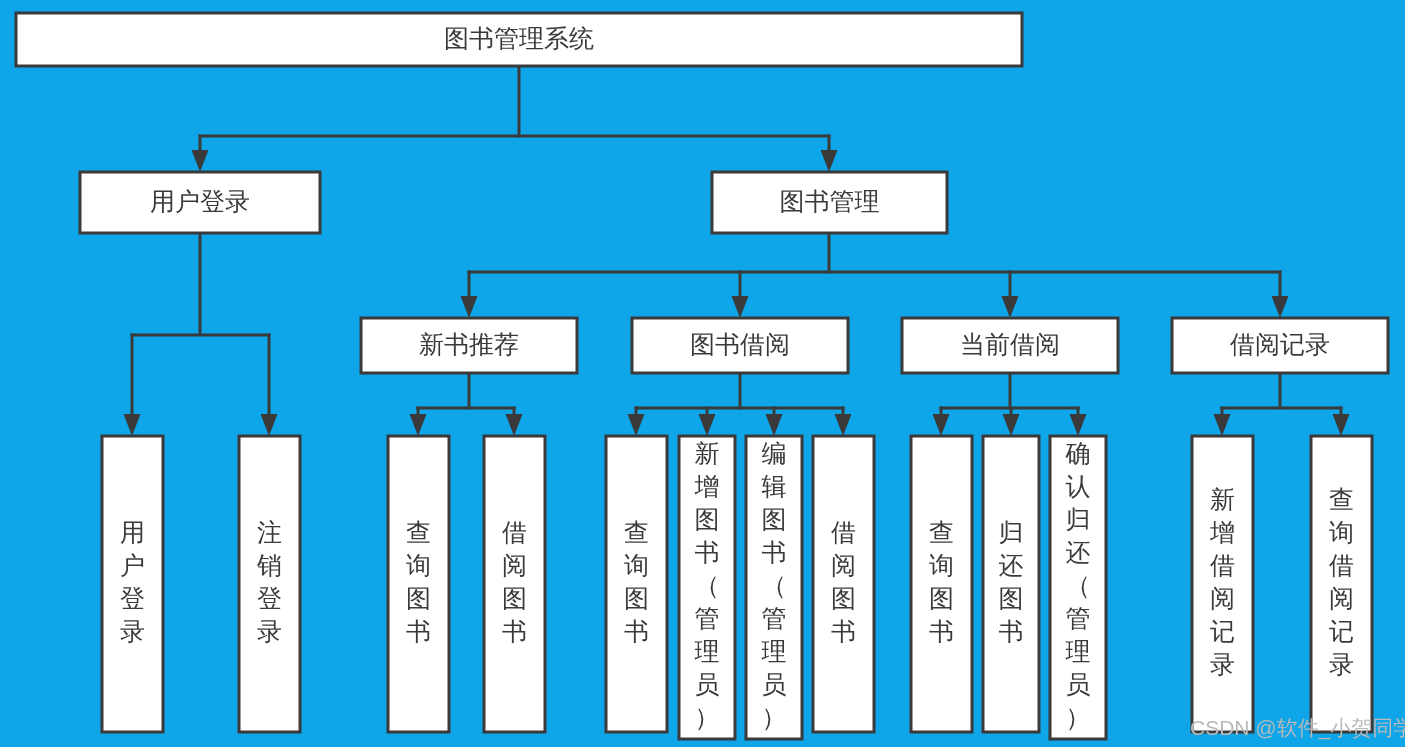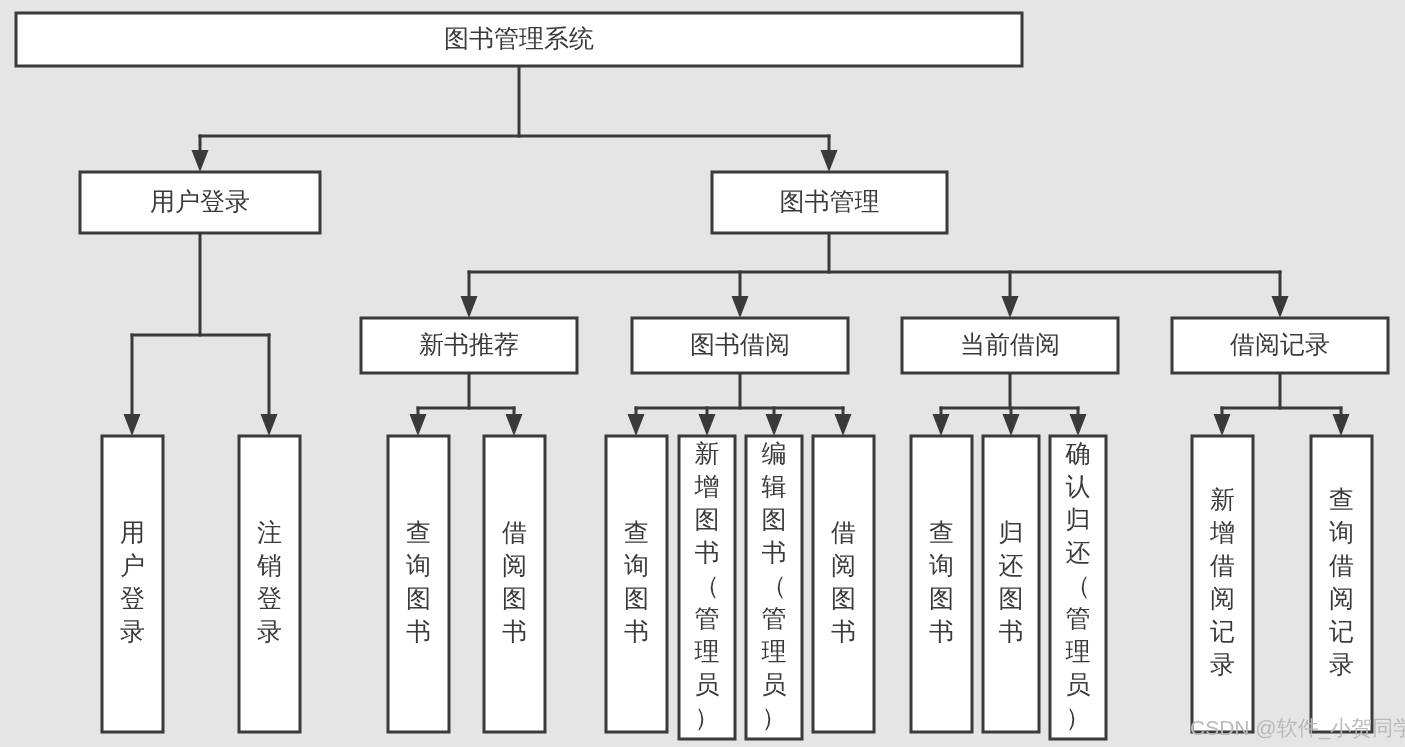--- a/index.html
+++ b/index.html
@@ -8,21 +8,21 @@
     padding: 0;
     background: #ffffff;
   }
   body {
     font-family: "Liberation Sans", "DejaVu Sans", sans-serif;
   }
   #diagram-root {
     position: relative;
     width: 1405px;
     height: 747px;
-    background: #e5e5e5;
+    background: #0ea5e9;
     overflow: hidden;
   }
   svg.diagram-canvas {
     position: absolute;
     left: 0;
     top: 0;
     width: 1405px;
     height: 747px;
     display: block;
   }

